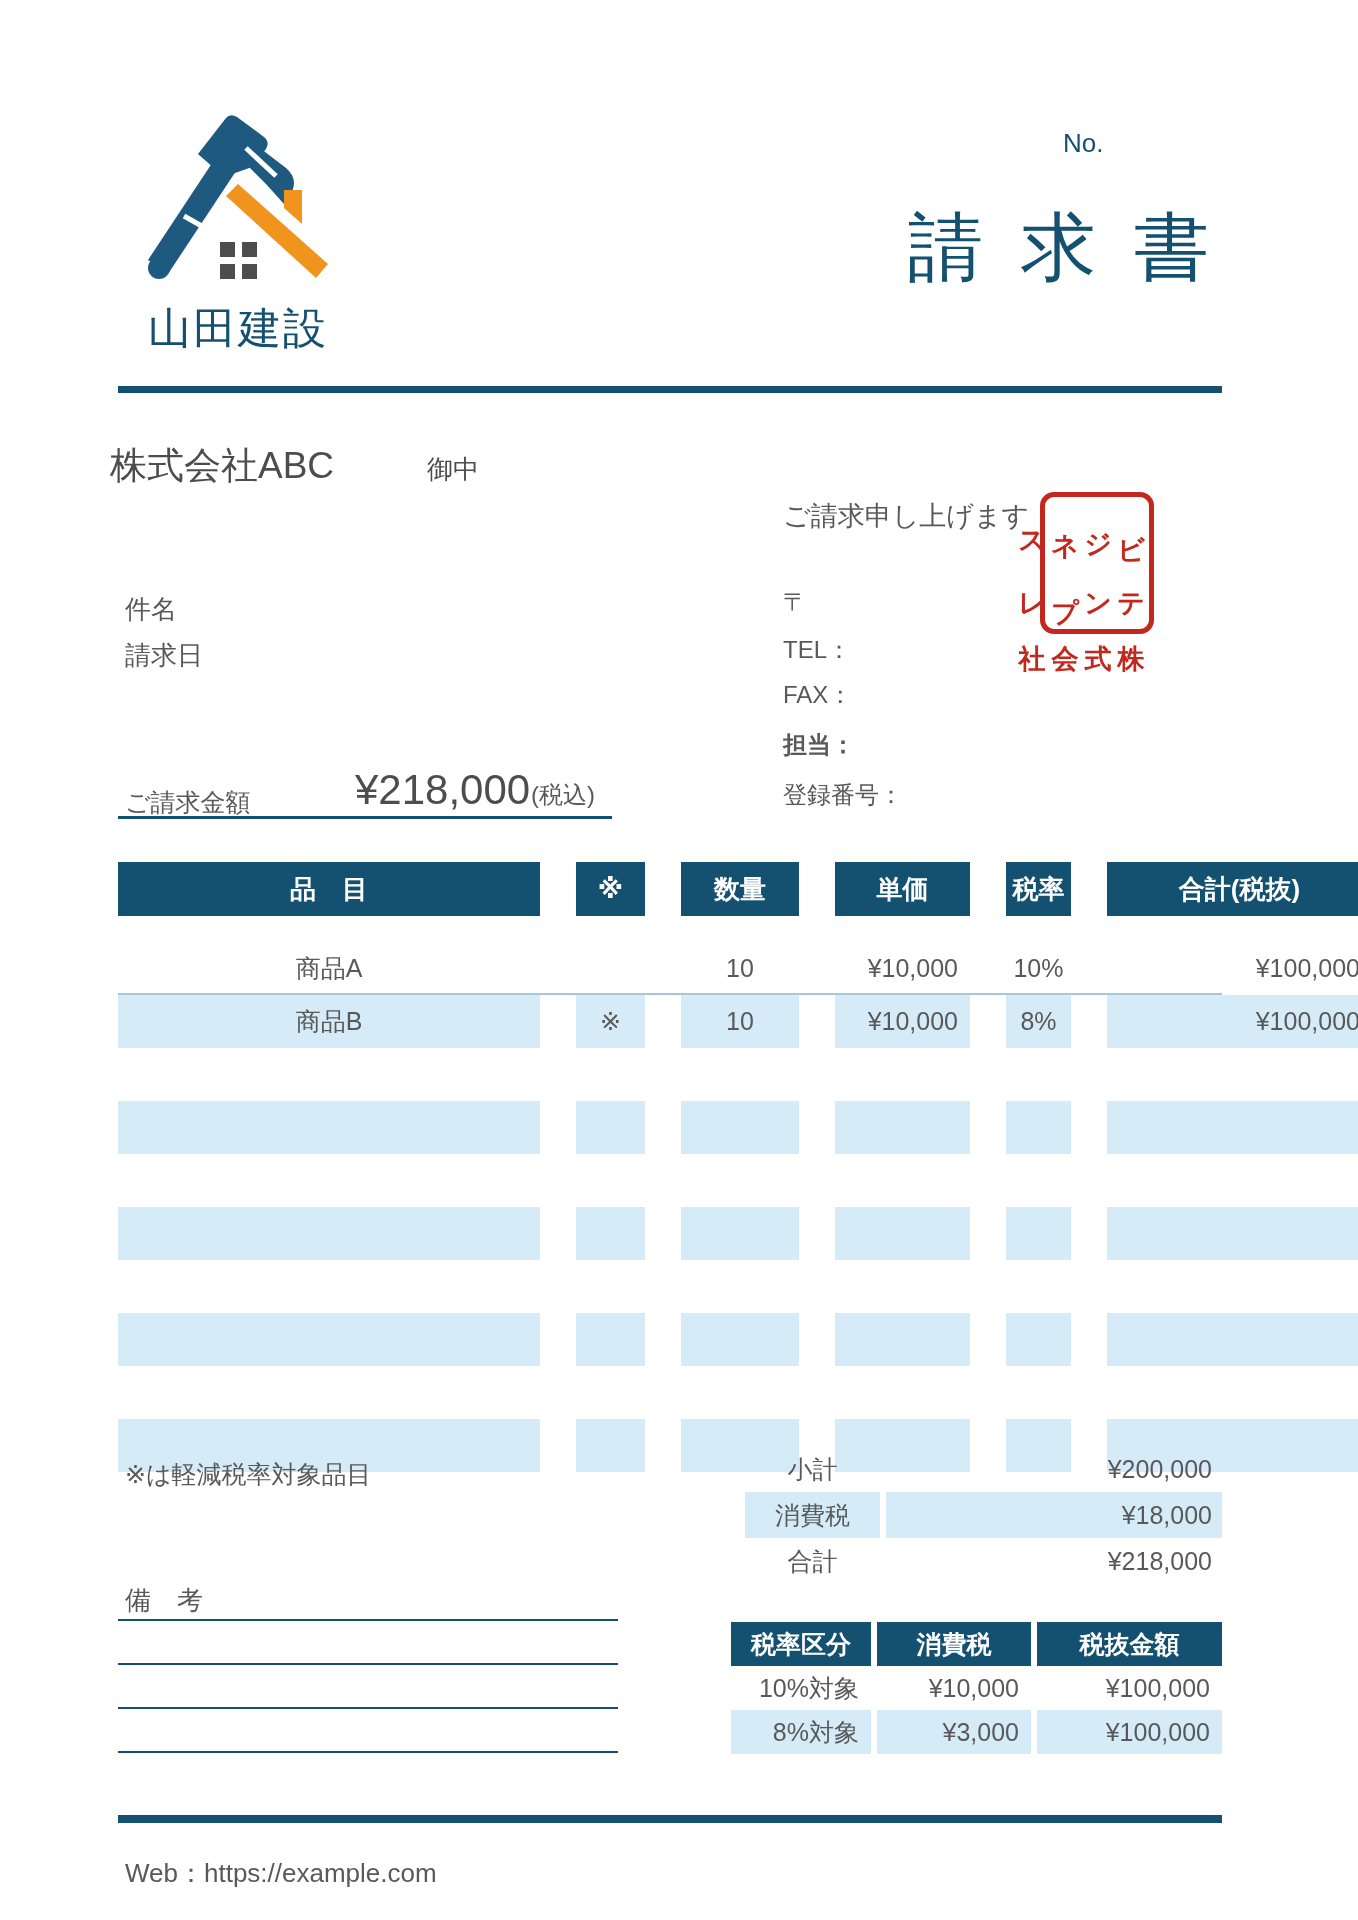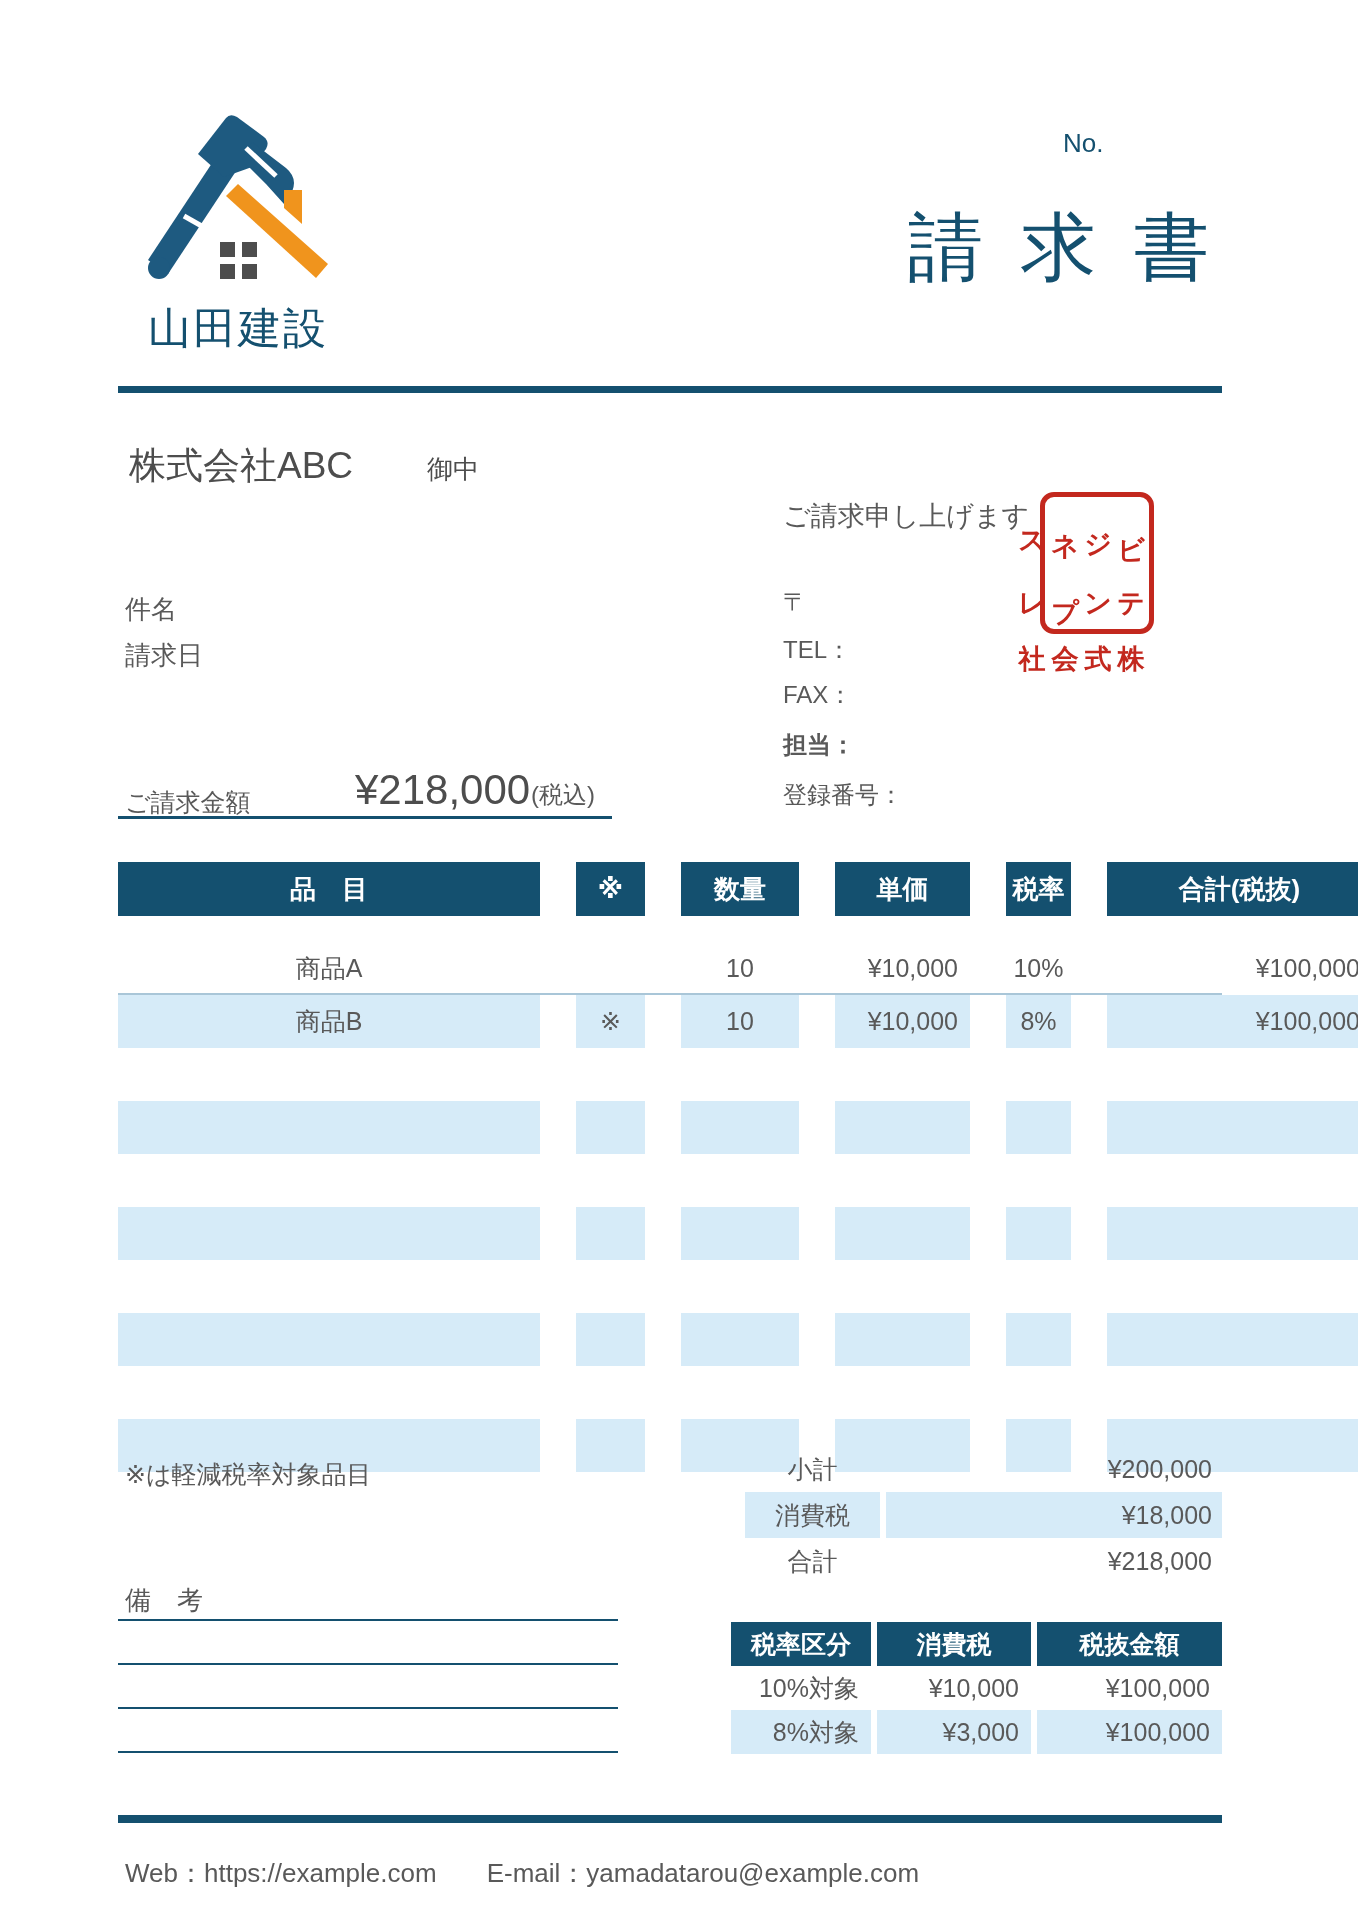--- a/index.html
+++ b/index.html
@@ -16,21 +16,21 @@
   .page{position:relative;width:1358px;height:1920px;background:#ffffff;margin:0 auto;overflow:hidden;color:var(--txt);}
 
   
   .logo{position:absolute;left:140px;top:112px;width:195px;height:178px;}
   .logo-name{position:absolute;left:148px;top:300px;font-size:43px;font-weight:normal;color:var(--primary);letter-spacing:2px;}
   .no-label{position:absolute;left:1063px;top:128px;font-size:26px;color:var(--primary);}
   .doc-title{position:absolute;left:908px;top:209px;font-size:75px;line-height:76px;font-weight:normal;color:var(--primary);letter-spacing:38px;white-space:nowrap;}
   .rule-top{position:absolute;left:118px;top:386px;width:1104px;height:7px;background:var(--primary);}
 
   
-  .client-name{position:absolute;left:129px;top:441px;font-size:37px;color:var(--txtdark);}
+  .client-name{position:absolute;left:110px;top:441px;font-size:37px;color:var(--txtdark);}
   .client-honorific{position:absolute;left:427px;top:452px;font-size:26px;color:var(--txtdark);}
   .intro-text{position:absolute;left:125px;top:547px;font-size:26px;}
   .subject-label{position:absolute;left:125px;top:592px;font-size:26px;}
   .date-label{position:absolute;left:125px;top:638px;font-size:26px;}
   .issuer-company{position:absolute;left:783px;top:498px;font-size:27px;}
   .postal{position:absolute;left:783px;top:586px;font-size:24px;}
   .tel{position:absolute;left:783px;top:634px;font-size:24px;}
   .fax{position:absolute;left:783px;top:679px;font-size:24px;}
   .staff{position:absolute;left:783px;top:729px;font-size:24px;font-weight:bold;}
   .regno{position:absolute;left:783px;top:779px;font-size:24px;}
@@ -268,16 +268,15 @@
           <div class="taxcell">8%対象</div>
           <div class="taxcell">¥3,000</div>
           <div class="taxcell">¥100,000</div>
         </div>
       </div>
   </div>
 
   <div class="bottom-bar"></div>
   <div class="footer">
     <span>Web：https://example.com</span>
-    <span>E-mail：yamadatarou@example.com</span>
   </div>
 
 </div>
 
 </body></html>

